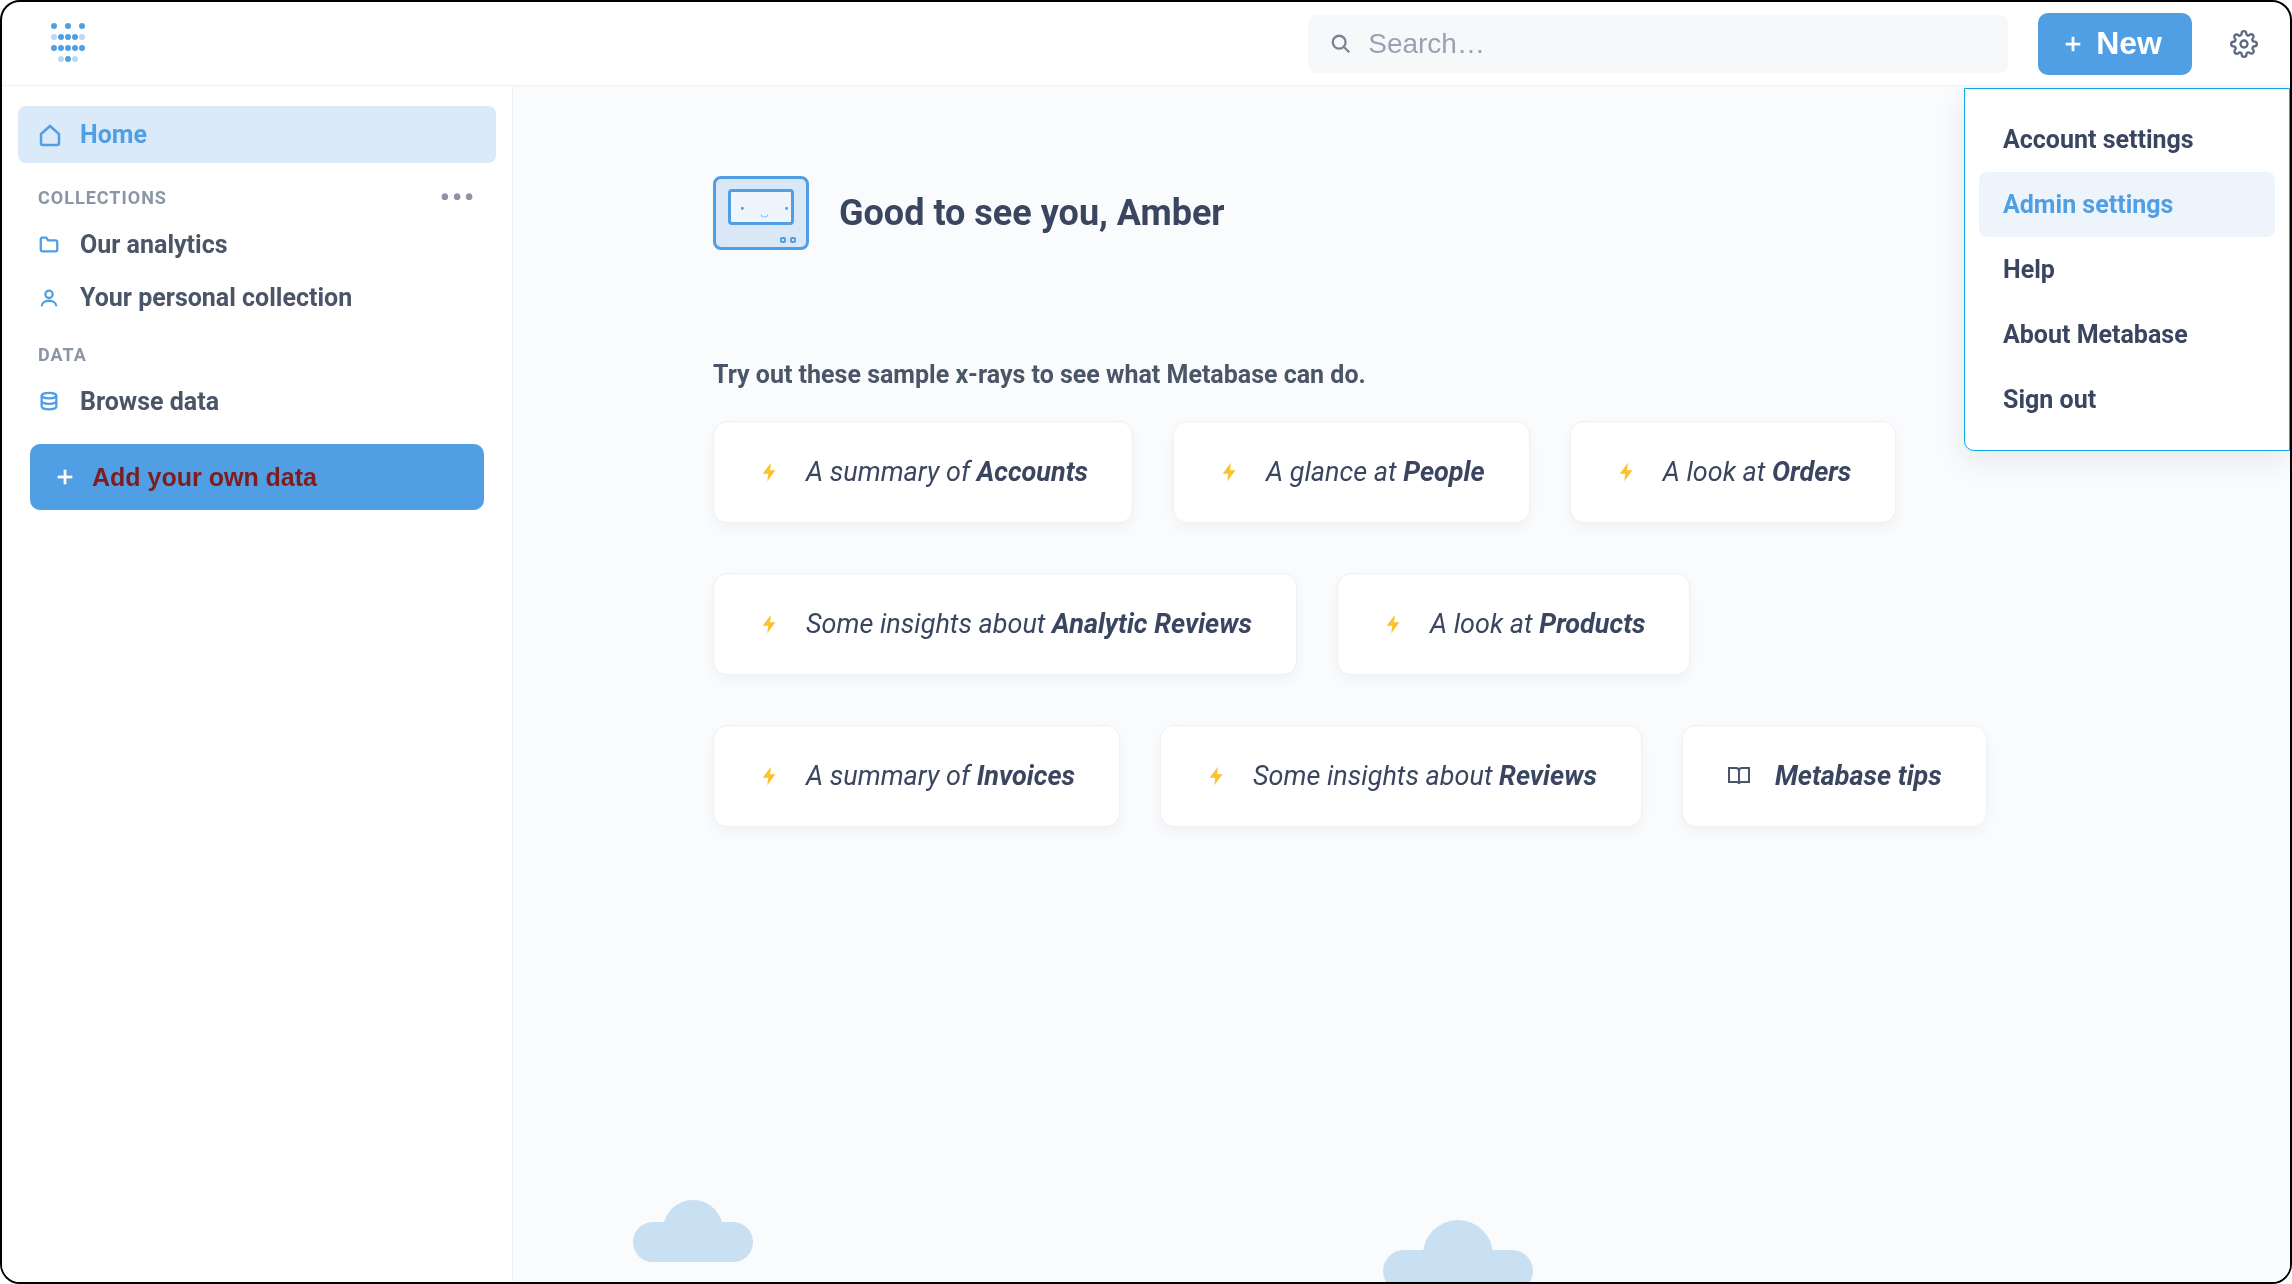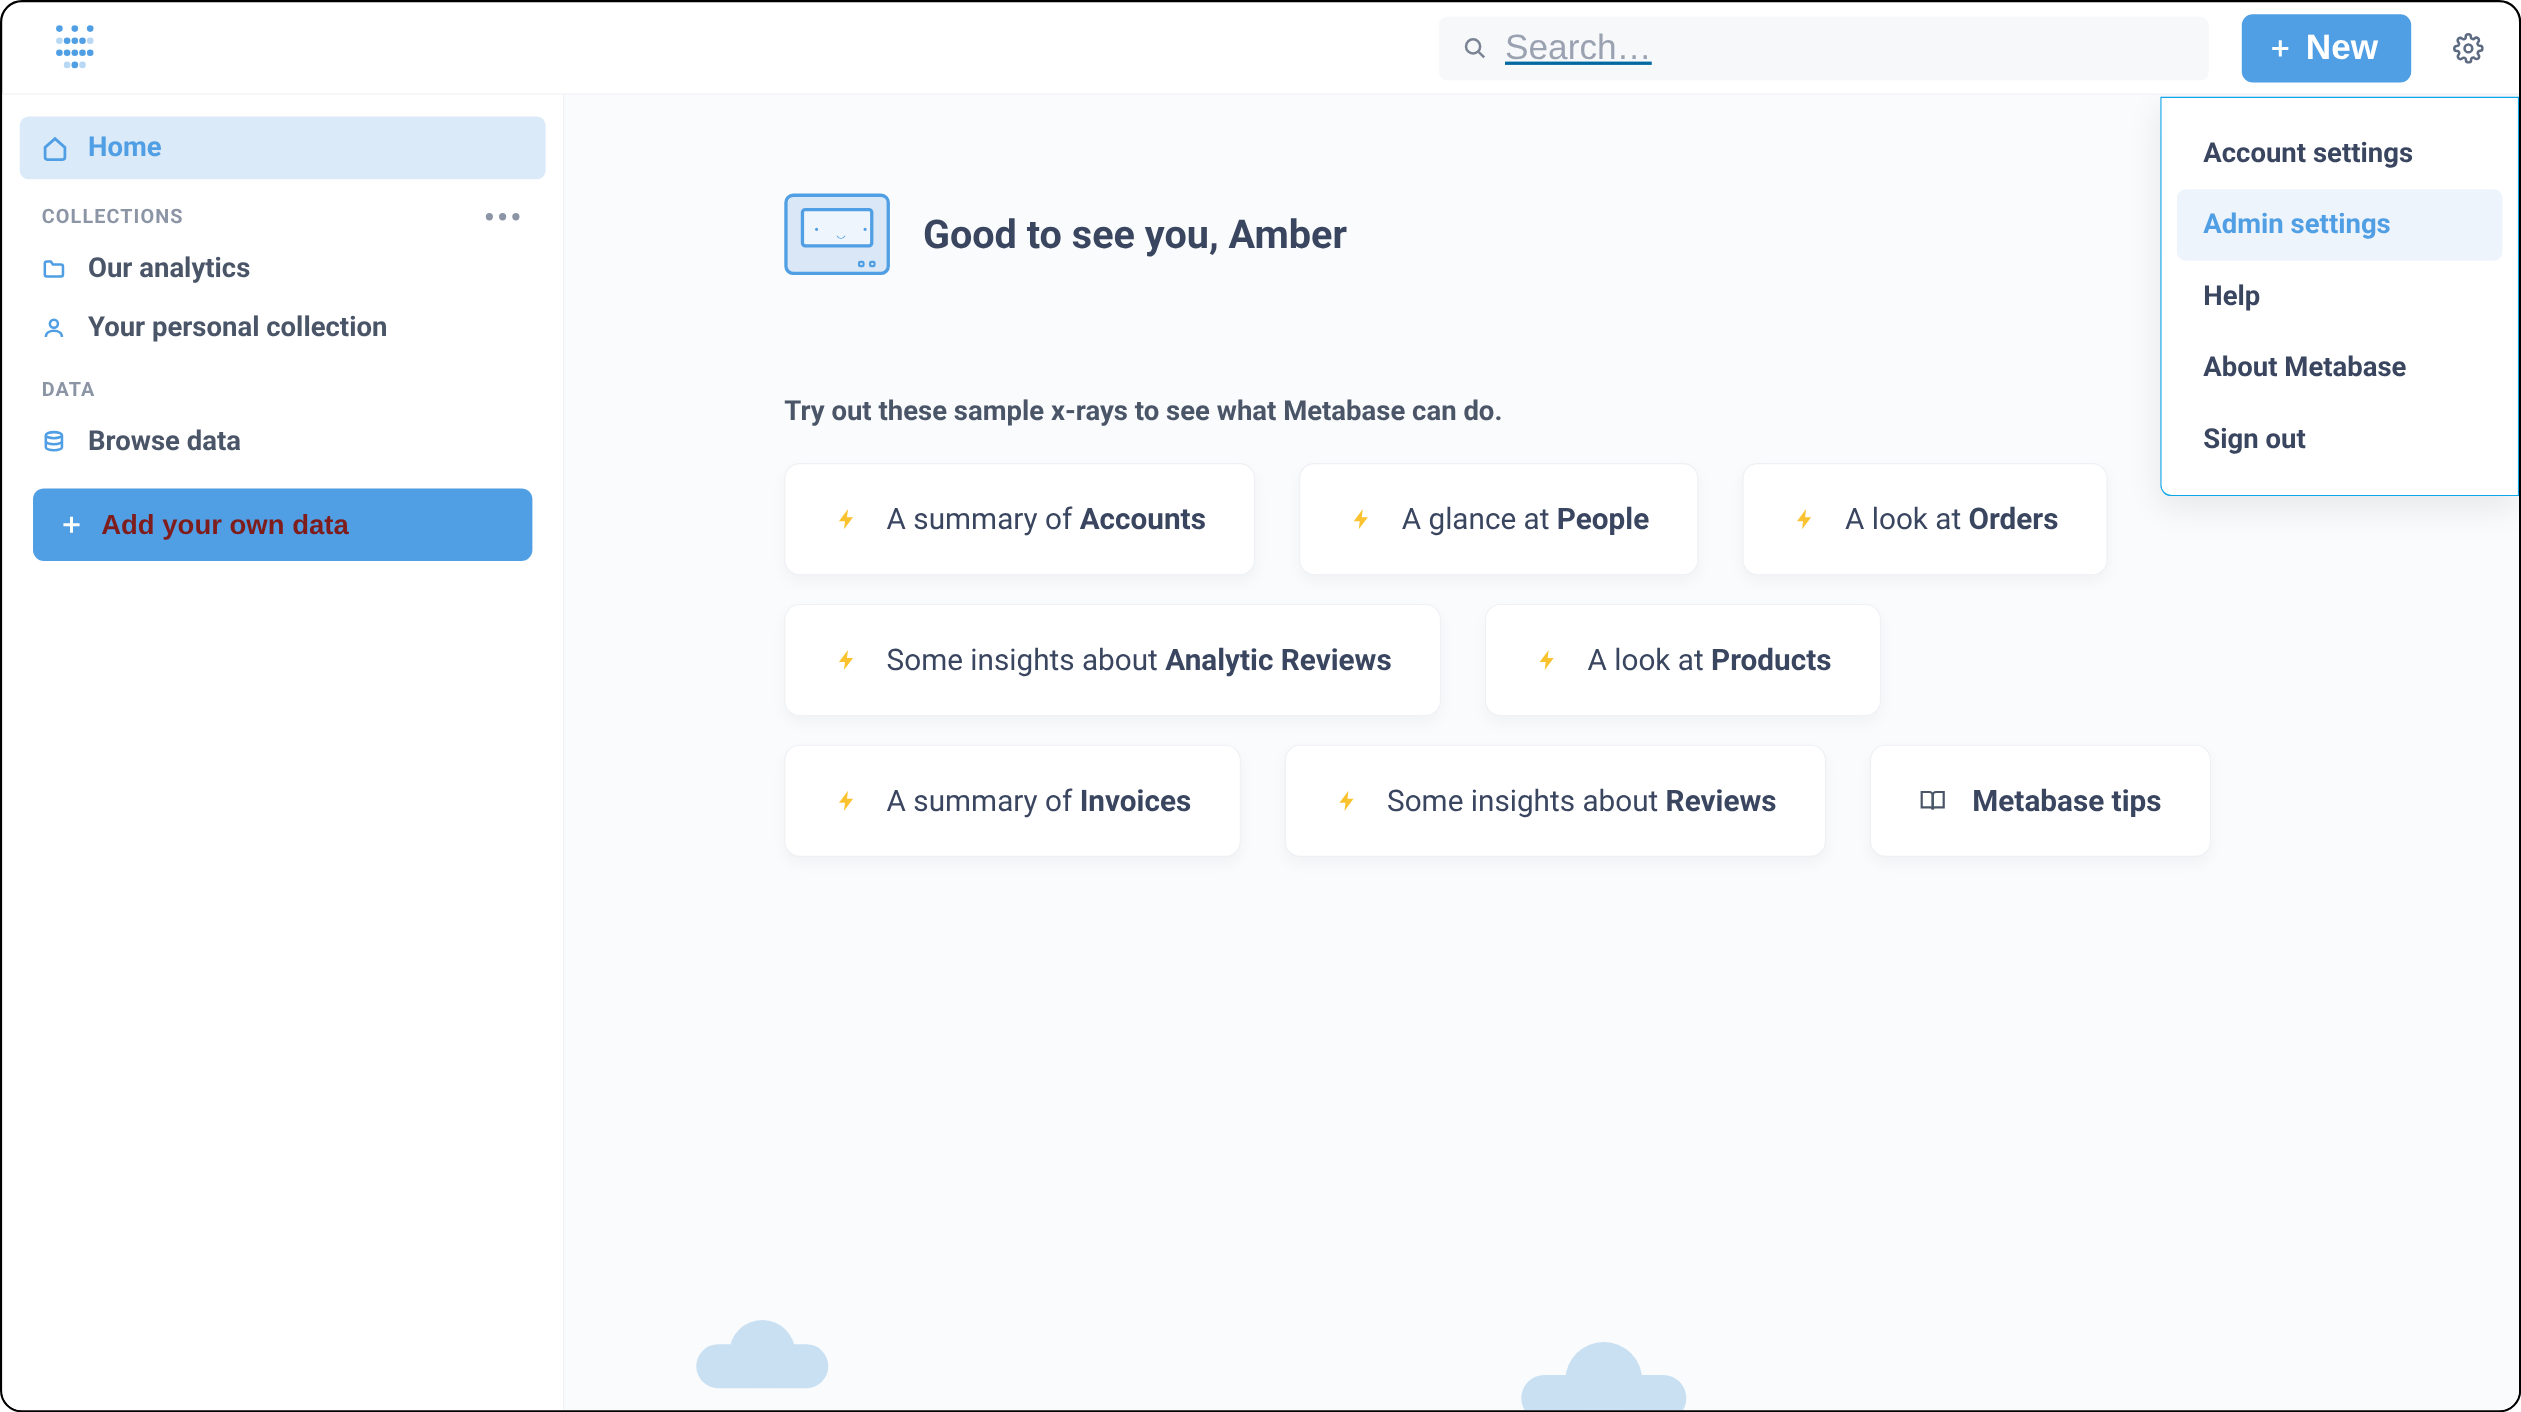--- a/index.html
+++ b/index.html
@@ -42,23 +42,22 @@
   padding: 0 22px;
   gap: 16px;
   color: #7b8494;
   margin-right: 10px;
 }
 .search input {
   flex:1;
   border:none;
   background:transparent;
   outline:none;
-  font-size: 32px;
+  font-size: 28px;
   color:#0369a1;
-  text-decoration:underline;
 }
 .search input::placeholder { color:#9aa2b1; }
 .new-btn {
   height: 62px;
   background: #509ee3;
   color:#fff;
   border:none;
   border-radius: 10px;
   display:flex;
   align-items:center;
@@ -193,22 +192,23 @@
 }
 .xray-intro {
   font-size: 25px;
   font-weight:700;
   color:#4a5568;
   margin-bottom: 32px;
 }
 .cards {
   display:flex;
   flex-wrap:wrap;
-  gap: 26px 40px;
+  gap: 50px 40px;
   width: 1320px;
+  font-style: italic;
 }
 .card {
   background:#fff;
   border:1px solid #eef0f3;
   border-radius: 14px;
   box-shadow: 0 6px 14px rgba(0,0,0,0.04);
   padding: 34px 44px;
   display:flex;
   align-items:center;
   gap:24px;

